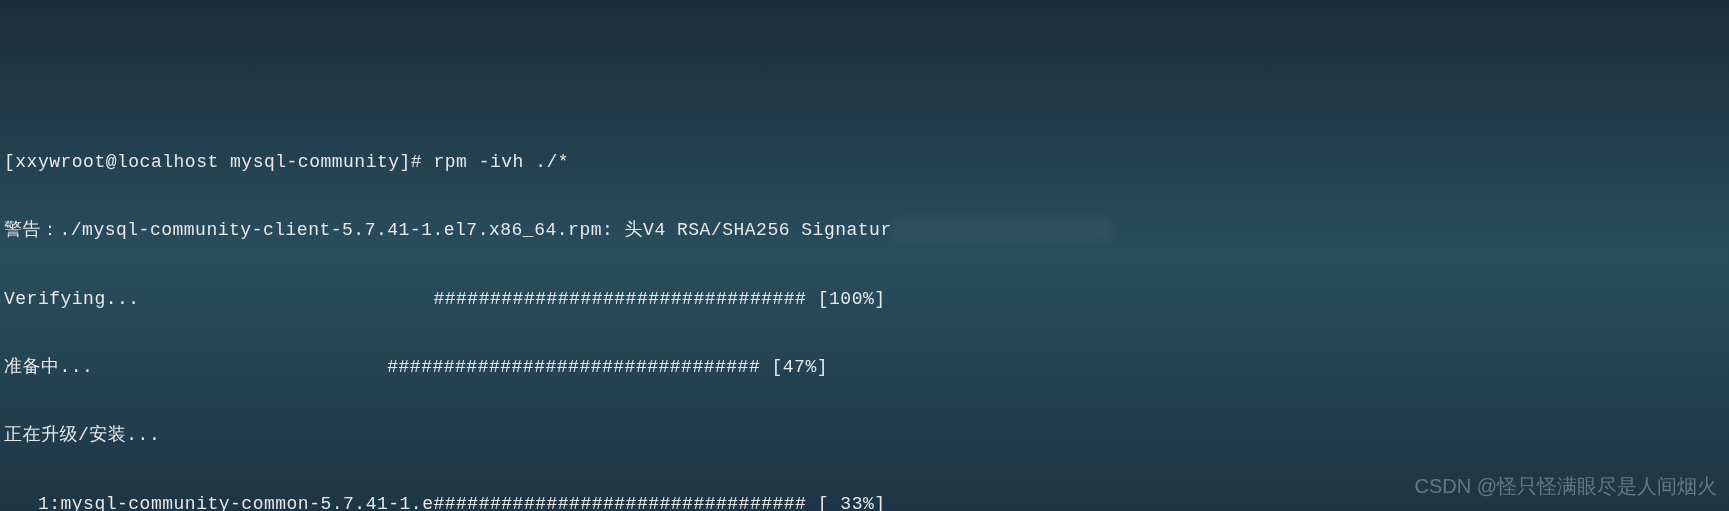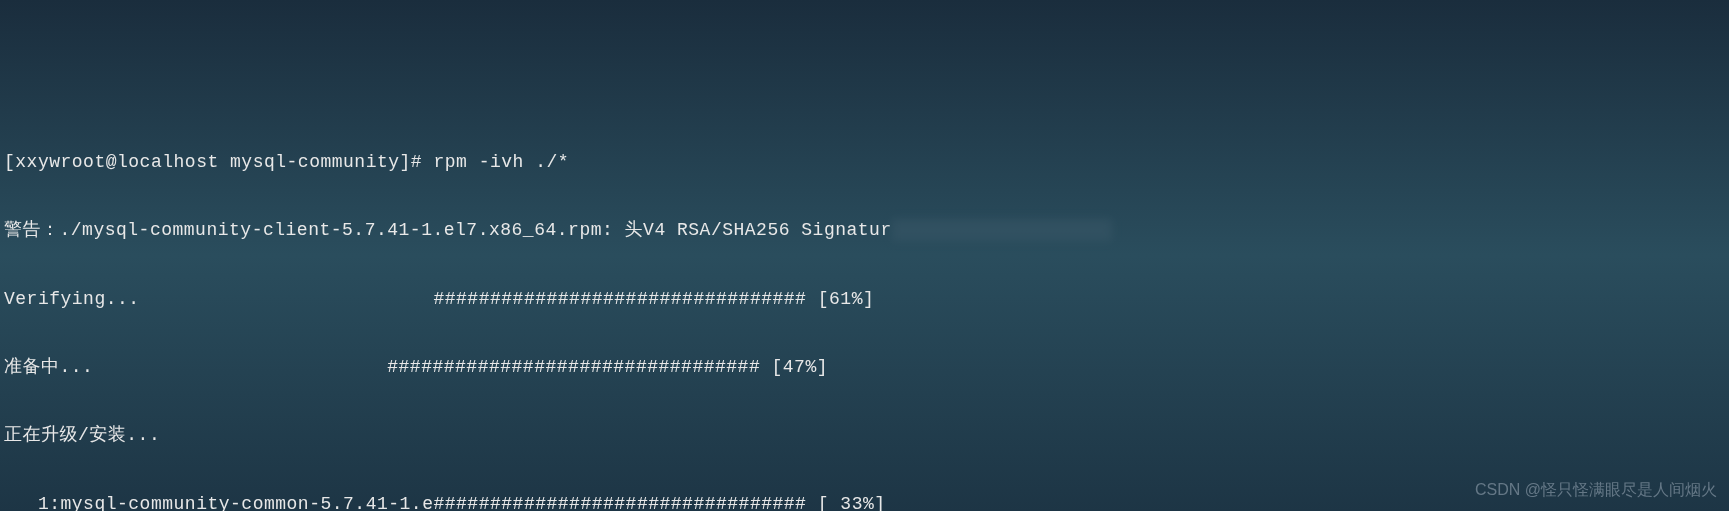--- a/index.html
+++ b/index.html
@@ -32,33 +32,33 @@
       width: 220px;
       height: 22px;
       vertical-align: middle;
     }
     .watermark {
       position: absolute;
       bottom: 6px;
       right: 12px;
       color: #8a9aa8;
       font-family: Arial, sans-serif;
-      font-size: 16px;
+      font-size: 20px;
       opacity: 0.65;
       letter-spacing: 0;
     }
   </style>
 </head>
 <body>
 
 
 
 <div class="line">[xxywroot@localhost mysql-community]# rpm -ivh ./*</div>
 <div class="line"><span>警告：./mysql-community-client-5.7.41-1.el7.x86_64.rpm: 头V4 RSA/SHA256 Signatur</span><span class="redacted"></span></div>
-<div class="line">Verifying...                          ################################# [61%]</div>
+<div class="line">Verifying...                          ################################# [100%]</div>
 <div class="line">准备中...                          ################################# [47%]</div>
 <div class="line">正在升级/安装...</div>
 <div class="line">   1:mysql-community-common-5.7.41-1.e################################# [ 33%]</div>
 
 
 <div class="line"></div>
 
 
 
 <div class="watermark">CSDN @怪只怪满眼尽是人间烟火</div>

